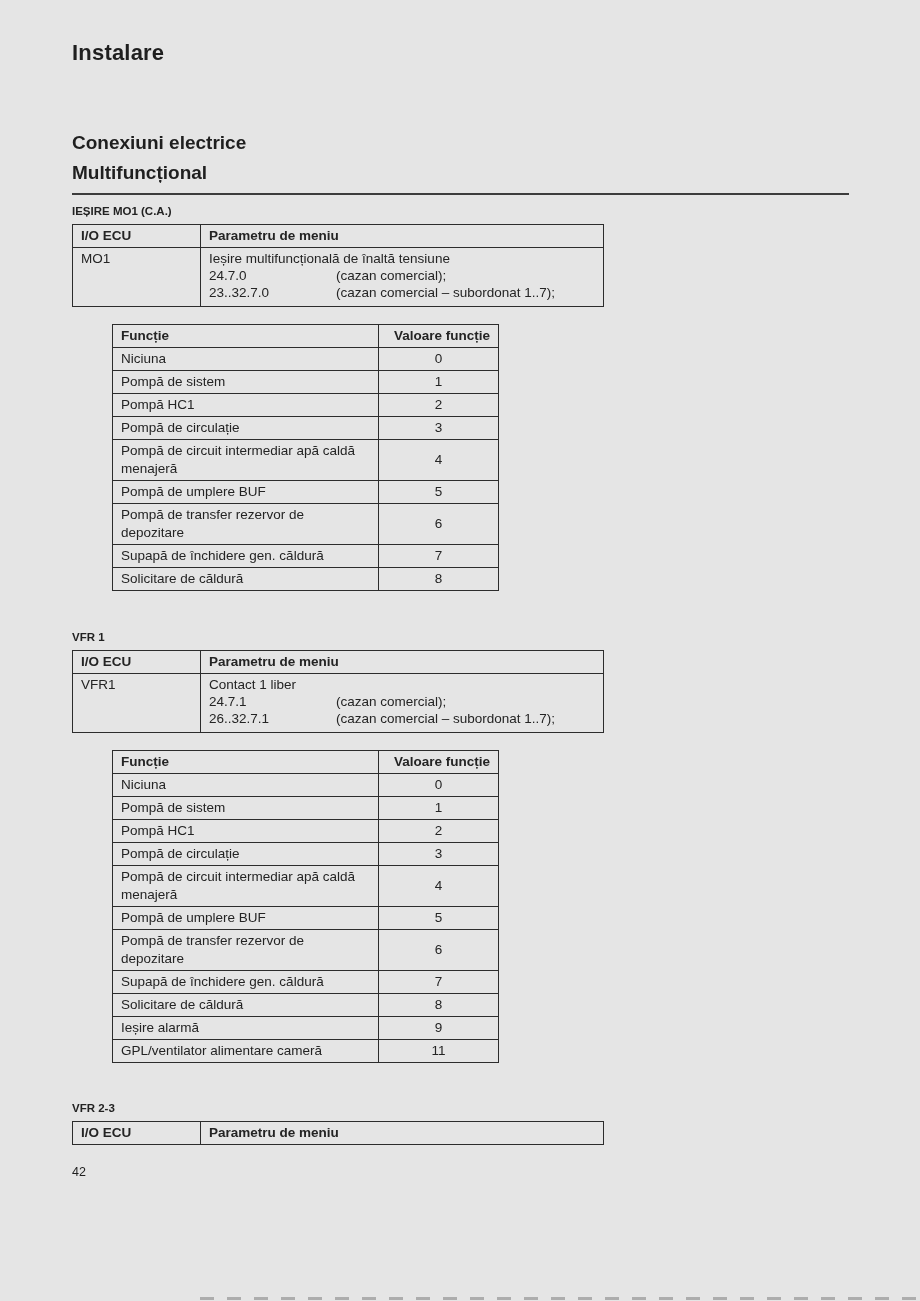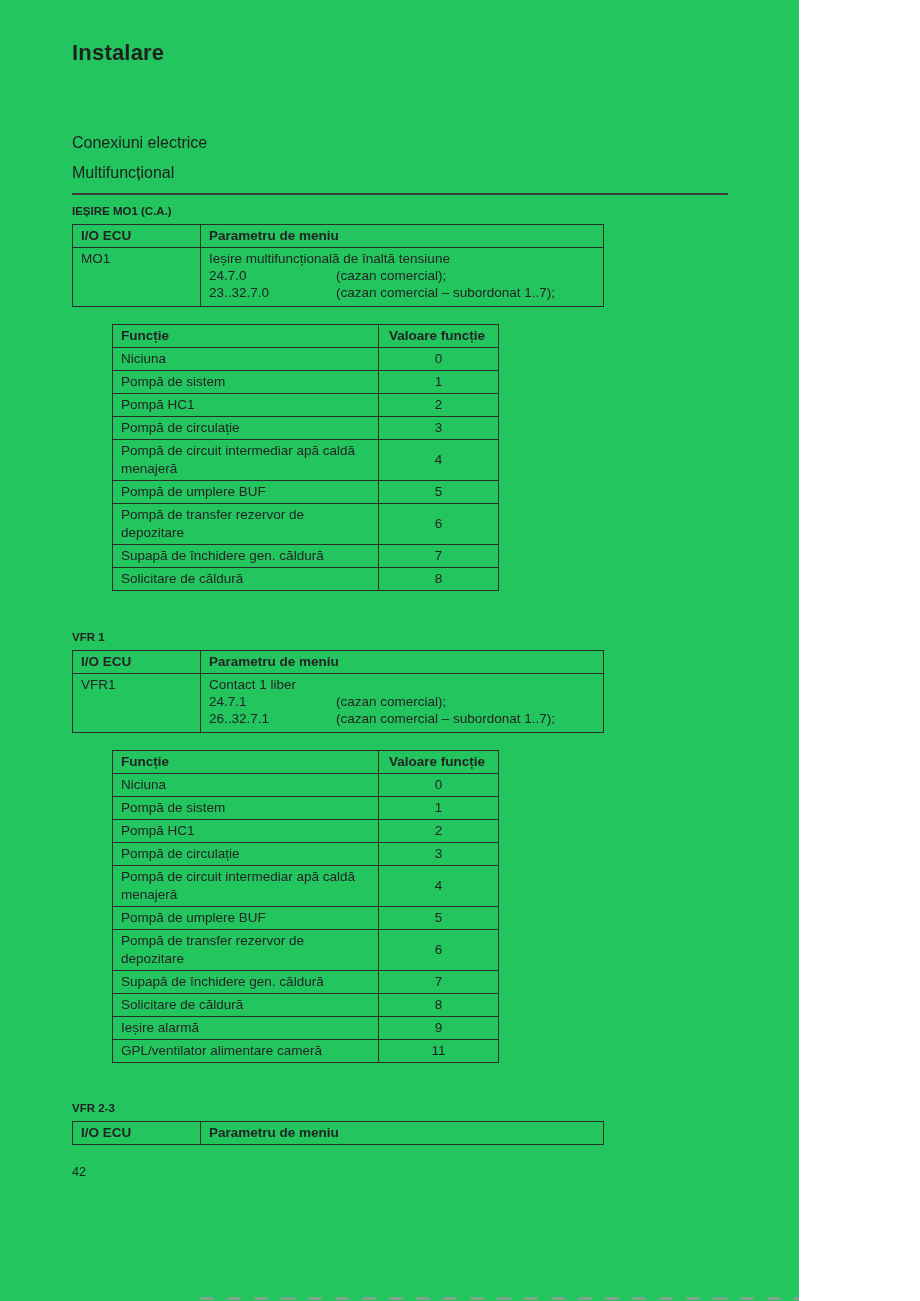--- a/index.html
+++ b/index.html
@@ -1,38 +1,38 @@
 <!DOCTYPE html>
 <html><head>
 <meta charset="utf-8">
 <style>
   * { margin: 0; padding: 0; box-sizing: border-box; }
   html, body { background: #ffffff; }
   .page {
     position: relative;
-    width: 799px;
+    width: 920px;
     height: 1301px;
-    background: #22c55e;
+    background: #e5e5e5;
     overflow: hidden;
     font-family: "Liberation Sans", "DejaVu Sans", sans-serif;
     color: #222222;
   }
   .content { padding: 0 71px 0 72px; }
 
   .kicker {
     margin-top: 40px;
     font-size: 22px;
     font-weight: bold;
     letter-spacing: 0.2px;
     color: #1f1f1f;
   }
   .title {
     margin-top: 62px;
-    font-size: 16px;
-    font-weight: normal;
+    font-size: 19px;
+    font-weight: bold;
     line-height: 30px;
     color: #1f1f1f;
   }
   .rule {
     margin-top: 5px;
     height: 0;
     border-top: 2px solid #3c3c3c;
   }
   .sub {
     font-size: 11.5px;
@@ -65,21 +65,21 @@
   .io-table td { padding: 2px 8px 5px; line-height: 17px; vertical-align: top; }
   .param-code { display: inline-block; width: 127px; }
 
   
   .func-table { width: 386px; margin-top: 17px; margin-left: 40px; }
   .func-table .c1 { width: 266px; }
   .func-table .c2 { width: 120px; }
   .func-table th { padding: 2px 8px; line-height: 18px; }
   .func-table td { padding: 2px 8px; line-height: 18px; vertical-align: middle; }
   .func-table td.val, .func-table th.val-h { text-align: center; }
-  .func-table th.val-h { text-align: left; padding-left: 10px; }
+  .func-table th.val-h { text-align: right; padding-left: 10px; }
 
   .page-num {
     margin-top: 20px;
     font-size: 12.5px;
     color: #1f1f1f;
   }
 
   .edge-artifact {
     position: absolute;
     bottom: 1px;

